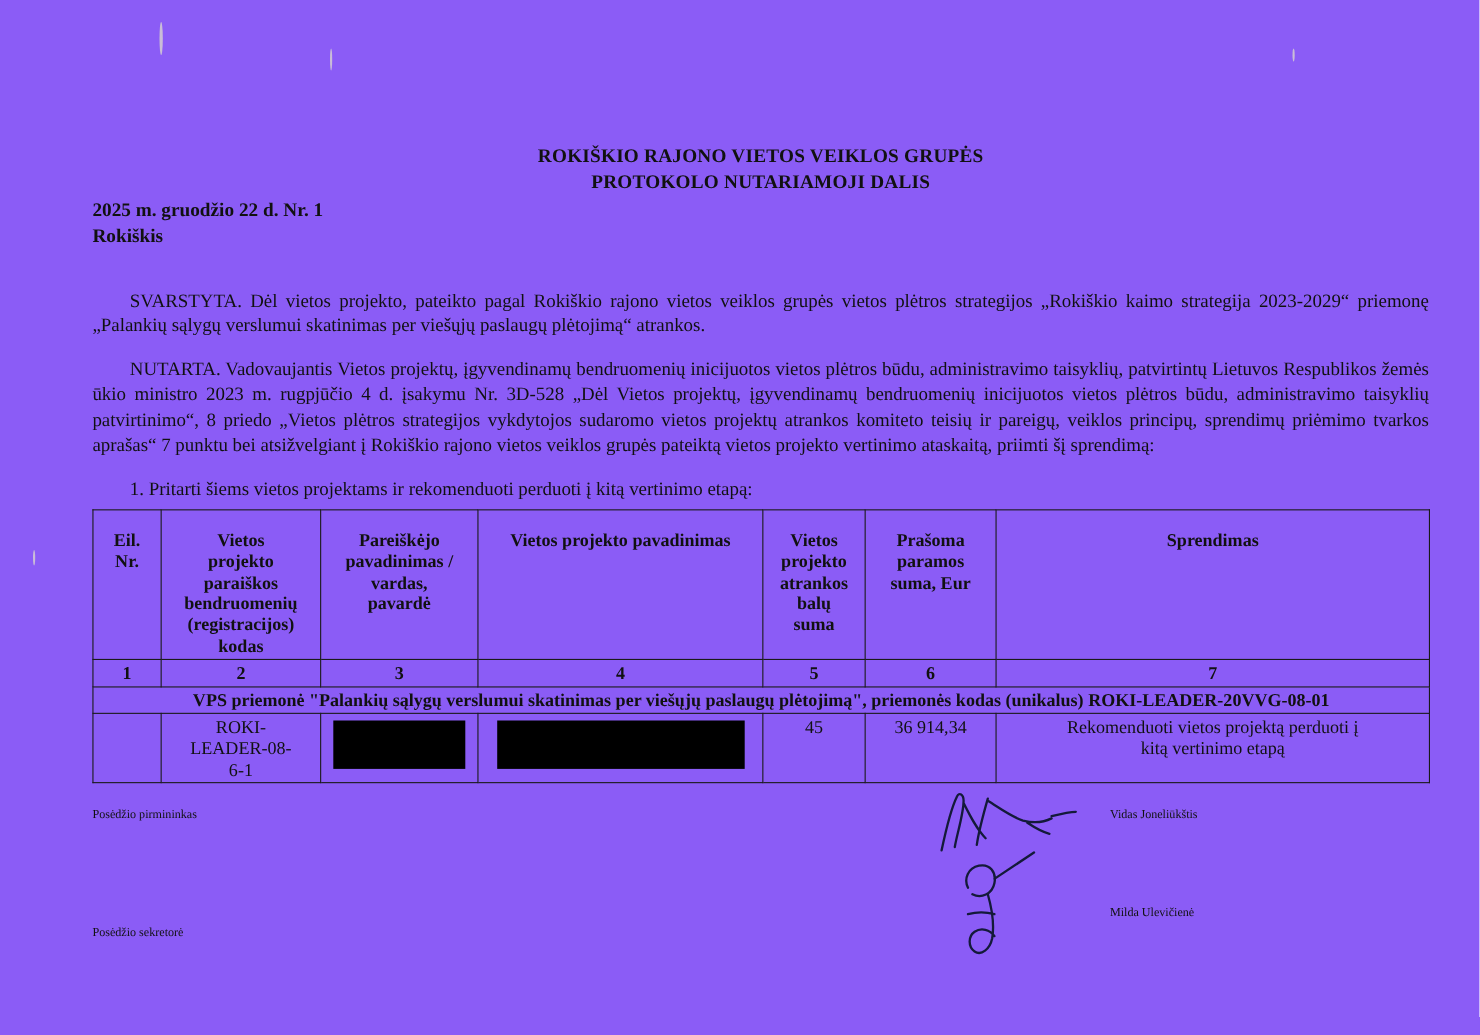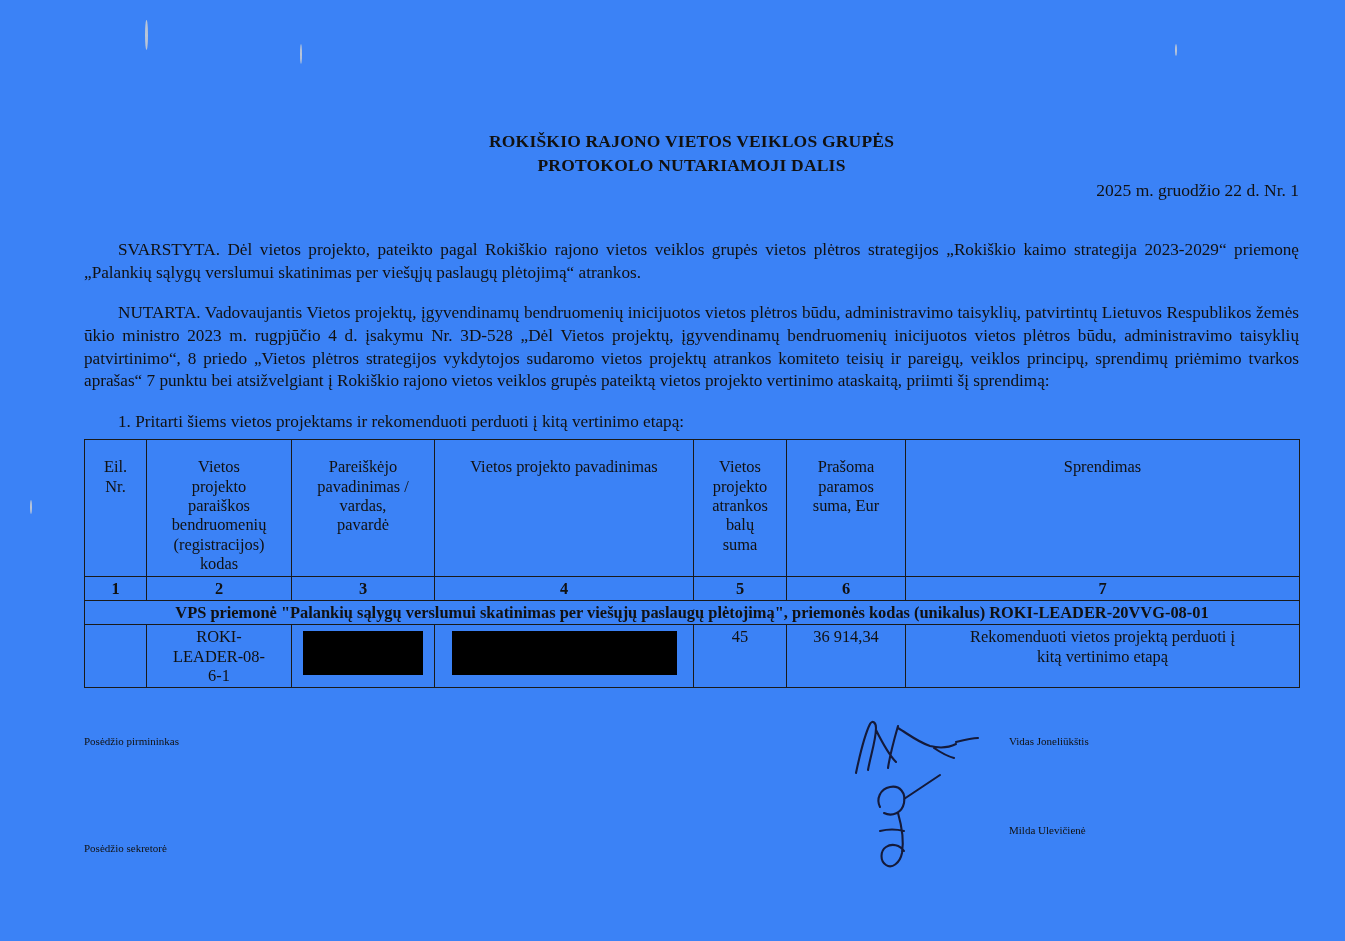--- a/index.html
+++ b/index.html
@@ -13,38 +13,38 @@
     position: relative;
     font-family: "Liberation Serif", serif;
     color: #111111;
     overflow: hidden;
   }
   .page {
     position: absolute;
     left: 0; top: 0;
     width: 1345px;
     height: 941px;
-    background: #3b82f6;
+    background: #8b5cf6;
   }
   .doc {
     position: absolute;
     left: 84px;
     top: 130px;
     width: 1215px;
   }
   .title-block {
     text-align: center;
     font-weight: bold;
     font-size: 17.5px;
     line-height: 1.35;
     letter-spacing: 0.2px;
   }
   .subtitle-block {
-    text-align: right;
-    font-weight: normal;
+    text-align: left;
+    font-weight: bold;
     font-size: 17.5px;
     line-height: 1.35;
     margin-top: 2px;
   }
   .para {
     font-size: 17.2px;
     line-height: 1.33;
     text-align: justify;
     margin-top: 0;
   }
@@ -69,21 +69,21 @@
   }
   table.main td, table.main th {
     border: 1.4px solid #1a1a1a;
     padding: 2px 4px;
     vertical-align: top;
     font-size: 16.4px;
     line-height: 1.18;
   }
   table.main th {
     text-align: center;
-    font-weight: normal;
+    font-weight: bold;
     vertical-align: top;
     padding-top: 17px;
   }
   .num-row td {
     text-align: center;
     font-weight: bold;
     font-size: 16.6px;
     padding: 1px 3px;
   }
   .span-row td {
@@ -164,20 +164,21 @@
 
   <div class="doc">
 
     <div class="title-block">
       <div>ROKIŠKIO RAJONO VIETOS VEIKLOS GRUPĖS</div>
       <div>PROTOKOLO NUTARIAMOJI DALIS</div>
     </div>
 
     <div class="subtitle-block">
       <div>2025 m. gruodžio 22 d. Nr. 1</div>
+      <div>Rokiškis</div>
     </div>
 
     <p class="para first"><span class="indent"></span><span>SVARSTYTA. Dėl vietos projekto, pateikto pagal Rokiškio rajono vietos veiklos grupės vietos plėtros strategijos „Rokiškio kaimo strategija 2023-2029“ priemonę „Palankių sąlygų verslumui skatinimas per viešųjų paslaugų plėtojimą“ atrankos.</span></p>
 
     <p class="para"><span class="indent"></span><span>NUTARTA. Vadovaujantis Vietos projektų, įgyvendinamų bendruomenių inicijuotos vietos plėtros būdu, administravimo taisyklių, patvirtintų Lietuvos Respublikos žemės ūkio ministro 2023 m. rugpjūčio 4 d. įsakymu Nr. 3D-528 „Dėl Vietos projektų, įgyvendinamų bendruomenių inicijuotos vietos plėtros būdu, administravimo taisyklių patvirtinimo“, 8 priedo „Vietos plėtros strategijos vykdytojos sudaromo vietos projektų atrankos komiteto teisių ir pareigų, veiklos principų, sprendimų priėmimo tvarkos aprašas“ 7 punktu bei atsižvelgiant į Rokiškio rajono vietos veiklos grupės pateiktą vietos projekto vertinimo ataskaitą, priimti šį sprendimą:</span></p>
 
     <div class="list-line"><span class="indent"></span><span>1. Pritarti šiems vietos projektams ir rekomenduoti perduoti į kitą vertinimo etapą:</span></div>
 
     <table class="main">
       <colgroup>

